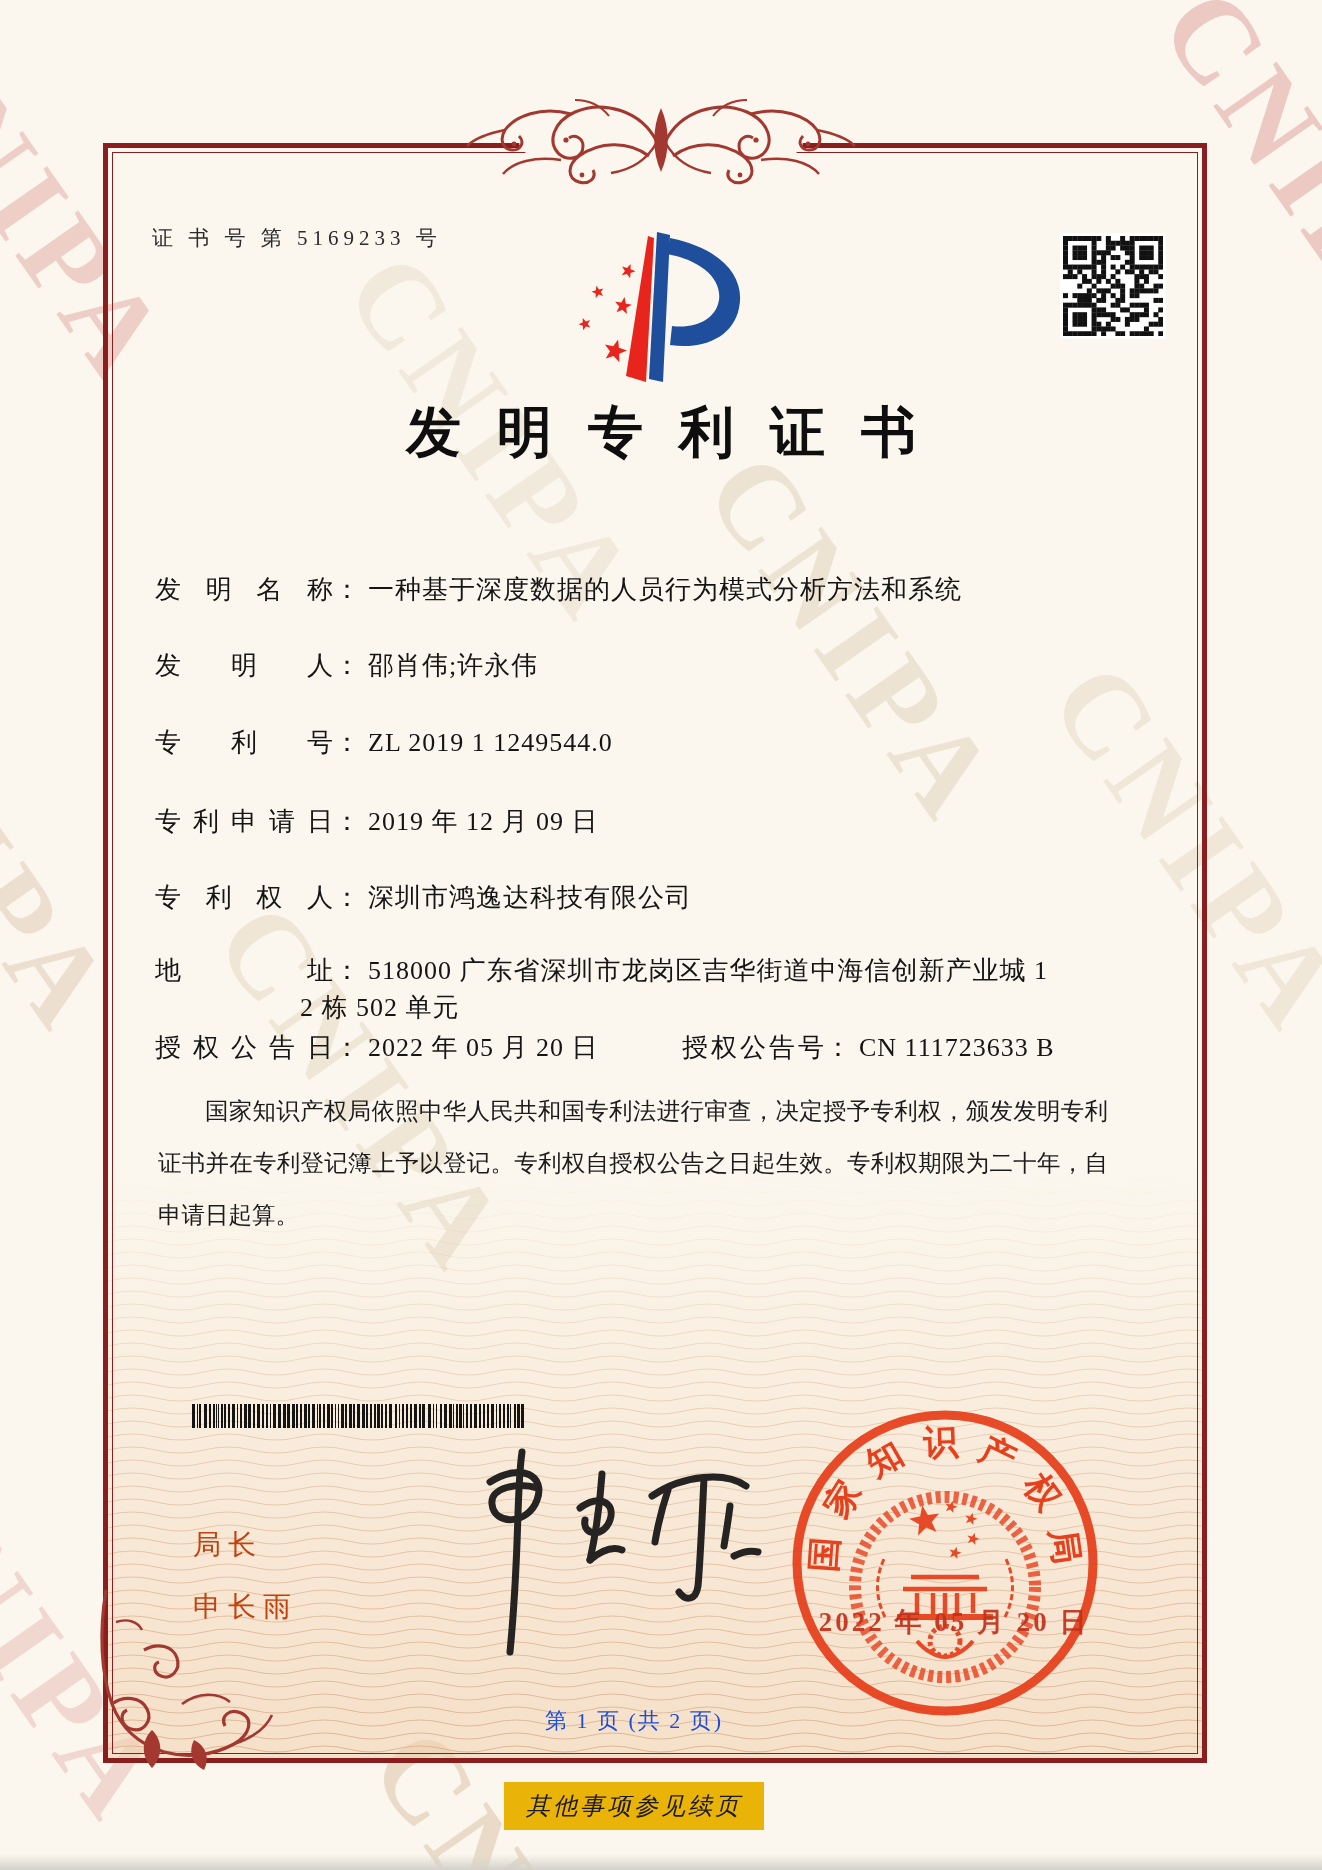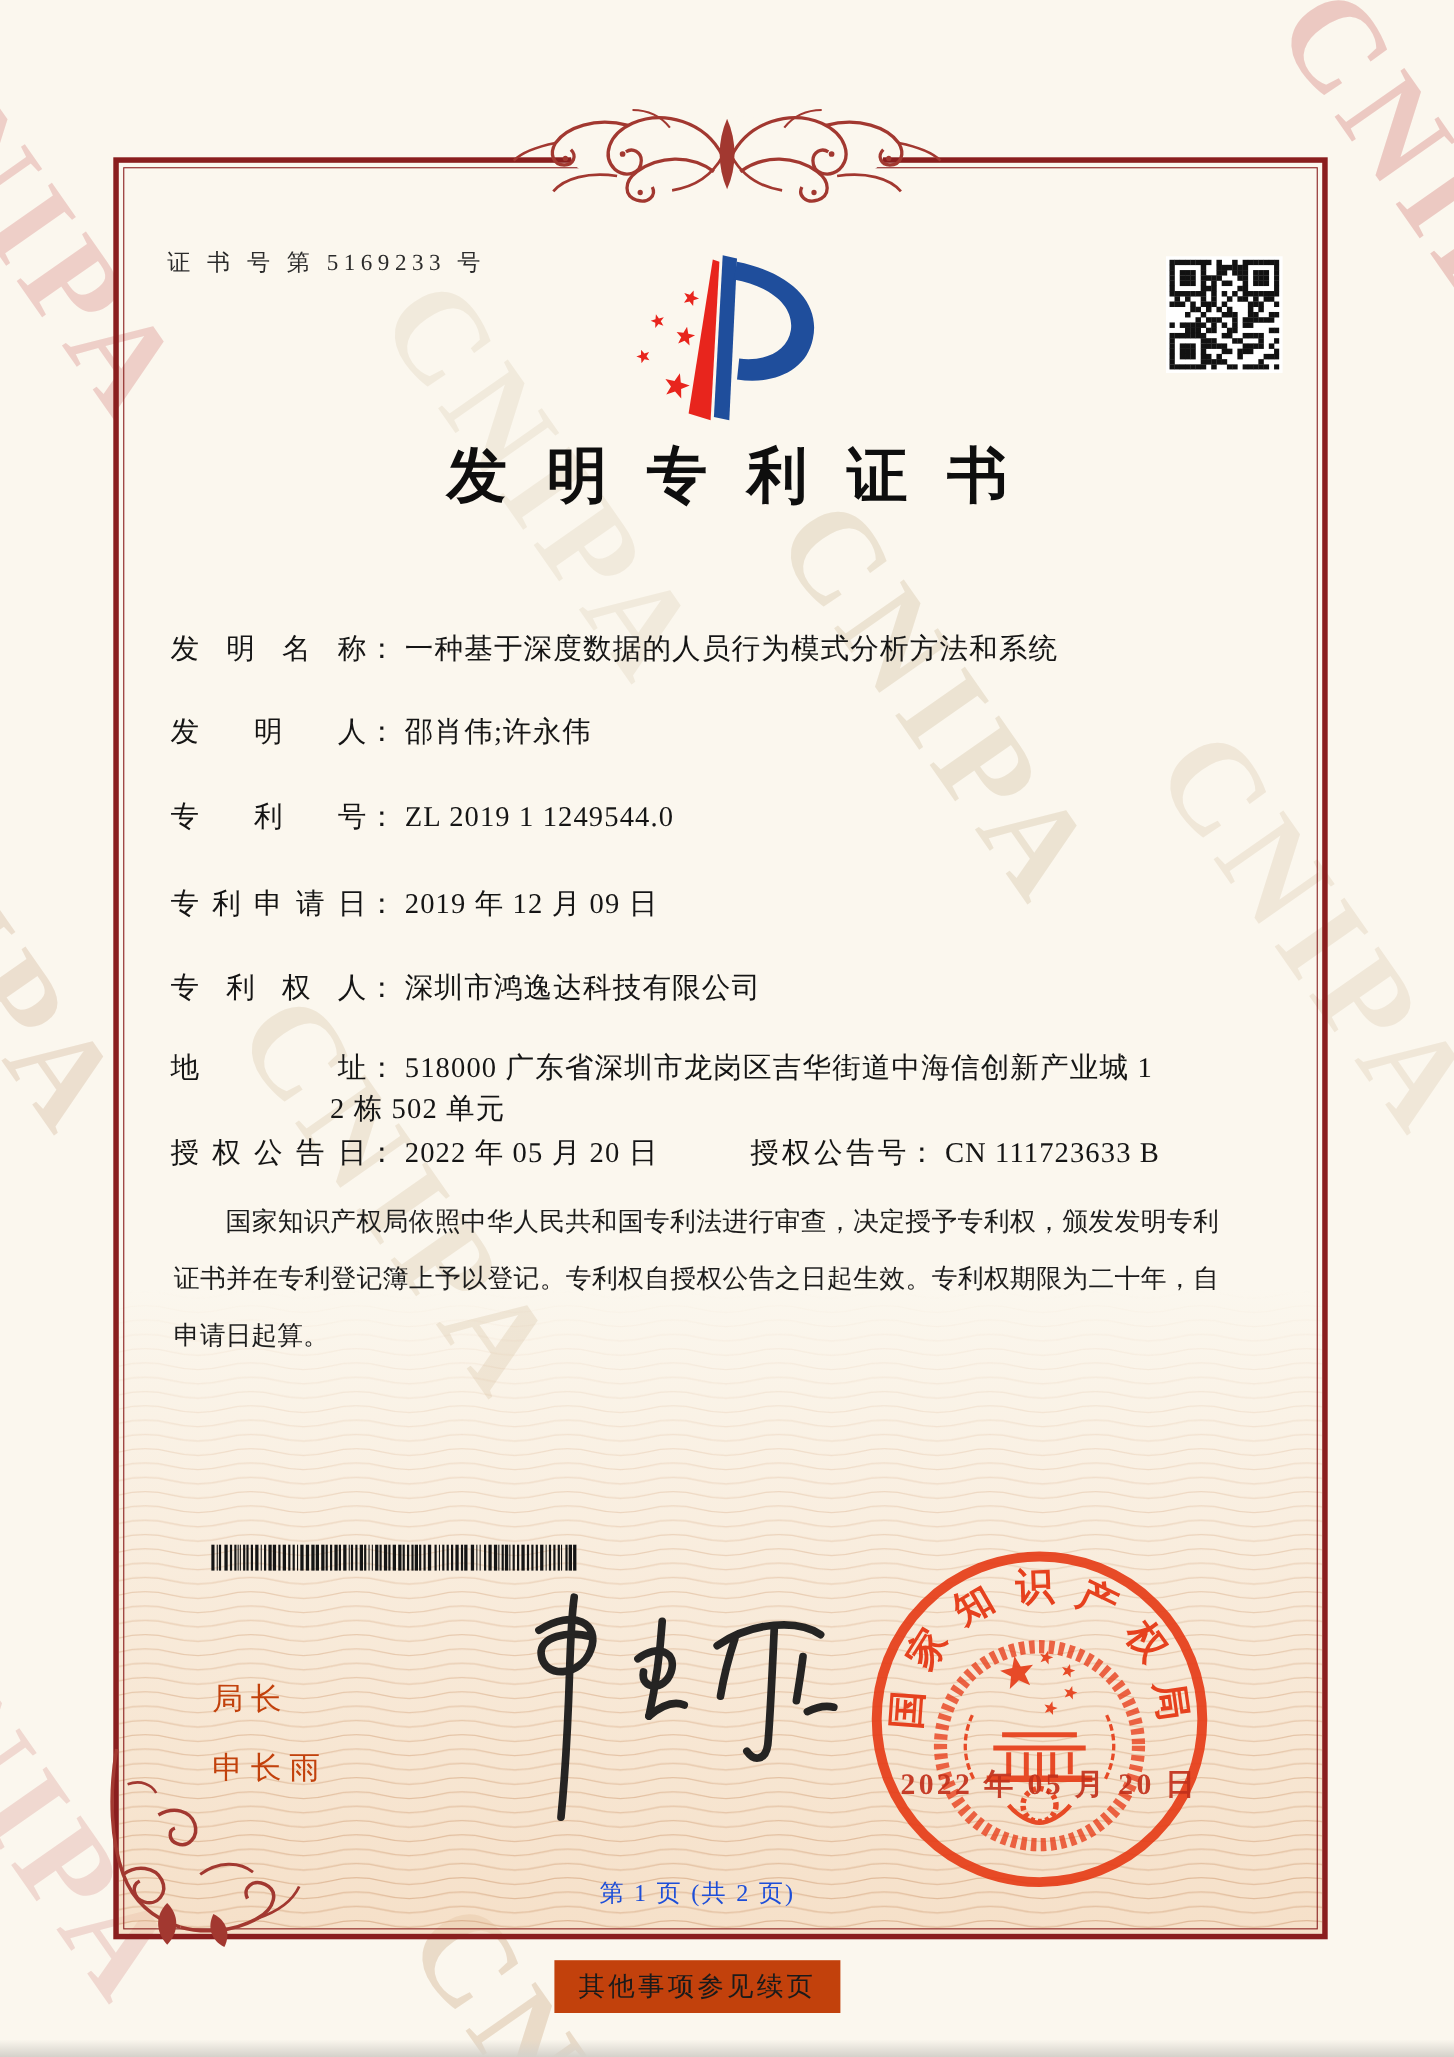--- a/index.html
+++ b/index.html
@@ -84,22 +84,22 @@
     position:absolute;left:954px;top:1604px;transform:translateX(-50%);z-index:5;
     font-size:27px;color:#c2301b;white-space:nowrap;letter-spacing:3px;font-weight:bold;opacity:.92;
   }
   
   .pageinfo{
     position:absolute;left:634px;top:1706px;transform:translateX(-50%);z-index:3;
     font-size:22px;letter-spacing:2px;color:#1d4ed8;white-space:nowrap;
   }
   .note{
     position:absolute;left:634px;top:1782px;transform:translateX(-50%);z-index:3;
-    font-size:24px;letter-spacing:3px;color:#1a1a1a;background:#c2410c;
-    padding:8px 22px;white-space:nowrap;
+    font-size:24px;letter-spacing:3px;color:#1a1a1a;background:#eab308;
+    padding:8px 22px;white-space:nowrap;font-style:italic;
   }
   .bottom-shadow{
     position:absolute;left:0;bottom:0;width:100%;height:16px;z-index:6;
     background:linear-gradient(to top,#d4d1ca,rgba(212,209,202,0));
   }
 </style>
 </head>
 <body>
 
 <div class="page">

